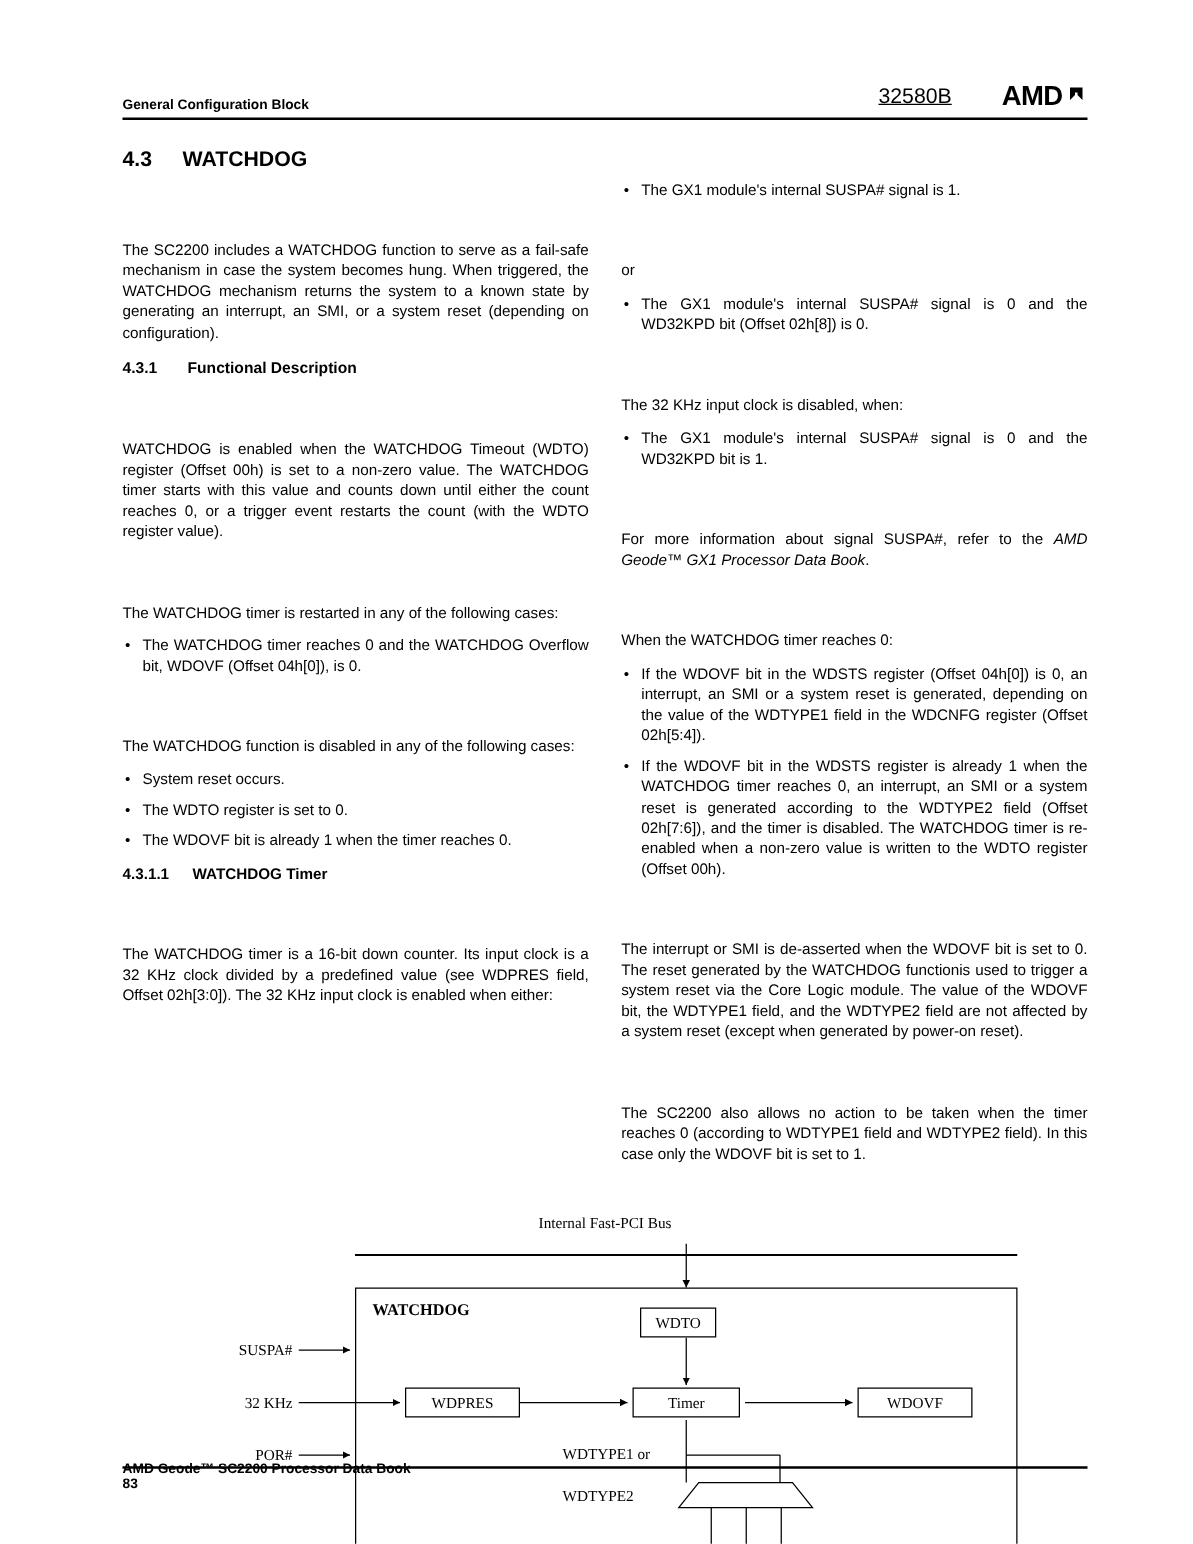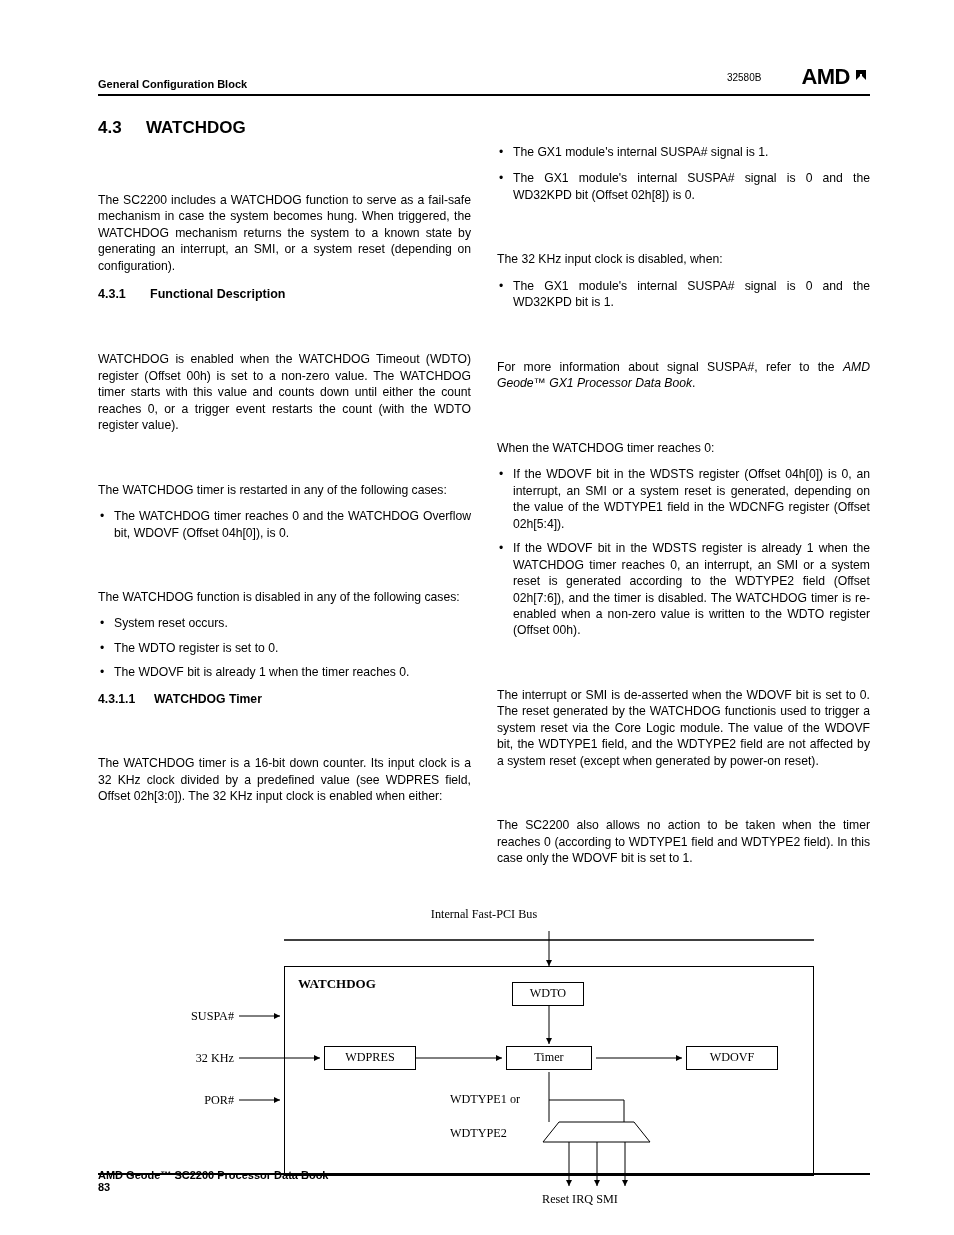--- a/index.html
+++ b/index.html
@@ -16,21 +16,21 @@
   }
   .header-rule { border-top: 2px solid #000; margin-top: 4px; }
   .header, .footer {
     display: flex;
     justify-content: space-between;
     align-items: flex-end;
     font-size: 11px;
   }
   .header-left { font-weight: bold; }
   .header-right-group { display: flex; align-items: center; gap: 40px; }
-  .docnum { font-size: 10px; }
+  .docnum { font-size: 17px; text-decoration: underline; }
   .logo {
     font-weight: 900;
     font-size: 22px;
     letter-spacing: -0.5px;
     font-family: Arial, sans-serif;
     display: flex;
     align-items: center;
   }
   .logo-arrow {
     display: inline-block;
@@ -147,20 +147,21 @@
       <div class="subsubhead">
         <span class="num">4.3.1.1</span><span>WATCHDOG Timer</span>
       </div>
       <p>The WATCHDOG timer is a 16-bit down counter. Its input clock is a 32 KHz clock divided by a predefined value (see WDPRES field, Offset 02h[3:0]). The 32 KHz input clock is enabled when either:</p>
     </div>
 
     <div class="col">
       <ul class="bullets">
         <li>The GX1 module's internal SUSPA# signal is 1.</li>
       </ul>
+      <p>or</p>
       <ul class="bullets">
         <li>The GX1 module's internal SUSPA# signal is 0 and the WD32KPD bit (Offset 02h[8]) is 0.</li>
       </ul>
       <p>The 32 KHz input clock is disabled, when:</p>
       <ul class="bullets">
         <li>The GX1 module's internal SUSPA# signal is 0 and the WD32KPD bit is 1.</li>
       </ul>
       <p>
         <span>For more information about signal SUSPA#, refer to the </span><span class="italic">AMD Geode™ GX1 Processor Data Book</span><span>.</span>
       </p>
@@ -214,21 +215,21 @@
         <line x1="471" y1="216" x2="471" y2="260" stroke="#000" stroke-width="1" marker-end="url(#ah)"></line>
       </svg>
 
       <div class="dg-mainbox"></div>
       <div class="dg-title" style="left:144px; top:50px;">WATCHDOG</div>
 
       <div class="dg-label" style="left:22px; top:83px; text-align:right; width:58px;">SUSPA#</div>
       <div class="dg-label" style="left:28px; top:125px; text-align:right; width:52px;">32 KHz</div>
       <div class="dg-label" style="left:38px; top:167px; text-align:right; width:42px;">POR#</div>
 
-      <div class="dg-box" style="left:358px; top:56px; width:72px; height:24px;">WDTO</div>
+      <div class="dg-box" style="left:358px; top:56px; width:61px; height:24px;">WDTO</div>
       <div class="dg-box" style="left:170px; top:120px; width:92px; height:24px;">WDPRES</div>
       <div class="dg-box" style="left:352px; top:120px; width:86px; height:24px;">Timer</div>
       <div class="dg-box" style="left:532px; top:120px; width:92px; height:24px;">WDOVF</div>
 
       <div class="dg-label" style="left:296px; top:166px;">WDTYPE1 or</div>
       <div class="dg-label" style="left:296px; top:200px;">WDTYPE2</div>
 
       <div class="dg-label" style="left:388px; top:266px;">Reset IRQ SMI</div>
     </div>
   </div>

